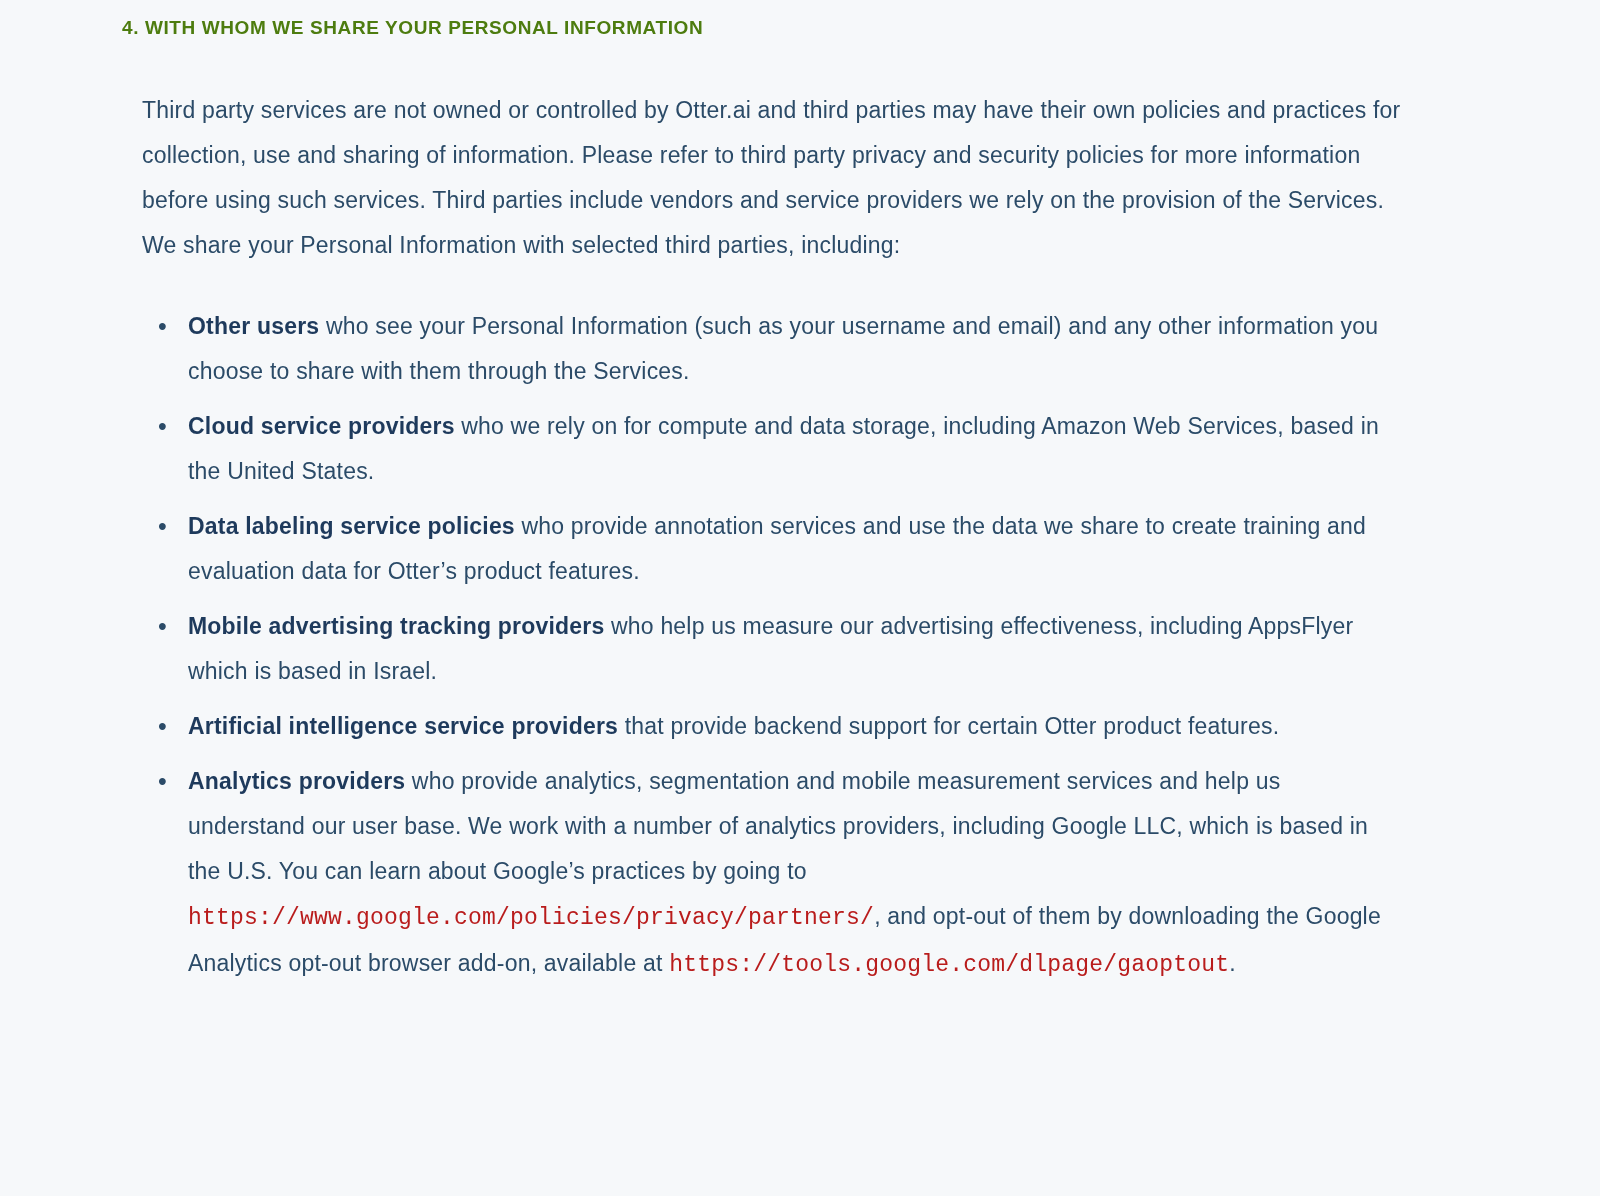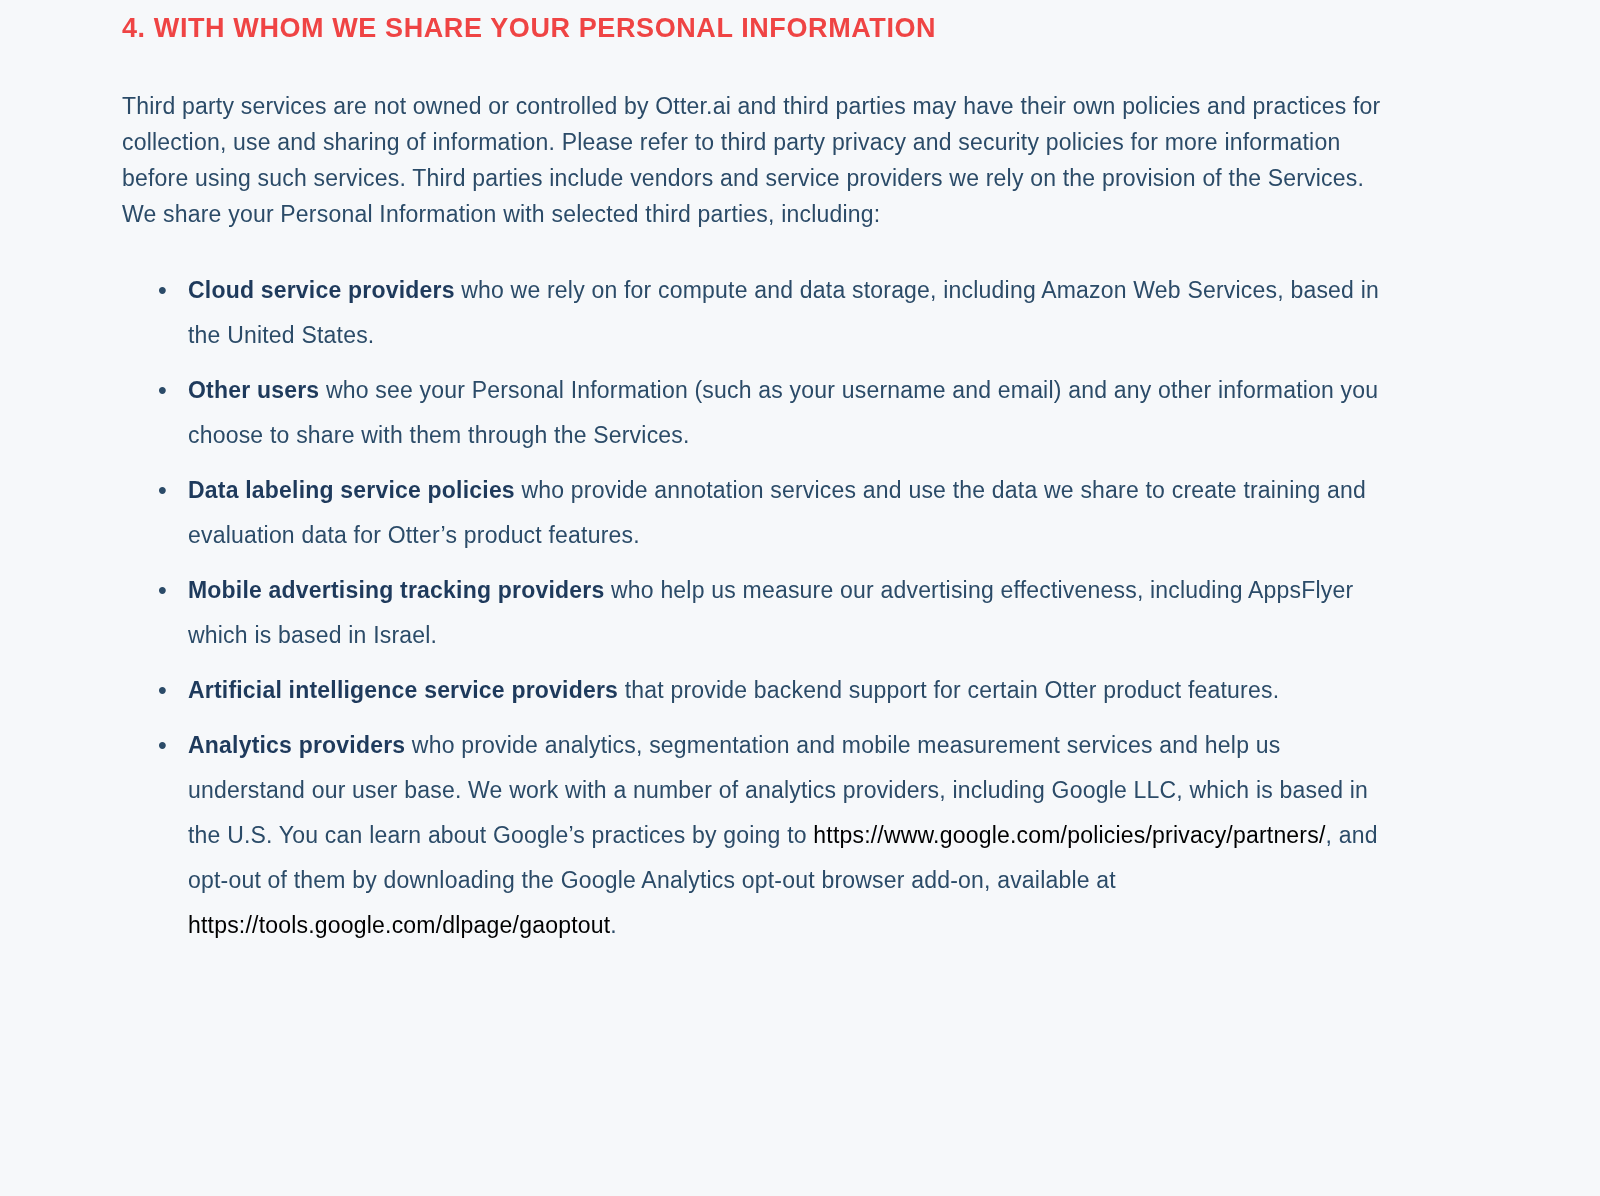--- a/index.html
+++ b/index.html
@@ -12,32 +12,33 @@
   .page {
     width: 1600px;
     min-height: 1196px;
     padding: 12px 0 40px 122px;
     background: #f6f8fa;
   }
   .content {
     max-width: 1280px;
   }
   h2.section-heading {
-    font-size: 27px;
+    font-size: 19px;
     font-weight: 700;
     letter-spacing: 0.6px;
-    color: #ef4444;
+    color: #4d7c0f;
     line-height: 32px;
   }
   p.section-intro {
     margin-top: 44px;
     font-size: 23px;
-    line-height: 36px;
+    line-height: 45px;
     color: #2b4b68;
     letter-spacing: 0.2px;
+    margin-left: 20px;
   }
   ul.third-party-list {
     margin-top: 36px;
     list-style: none;
   }
   ul.third-party-list > li {
     position: relative;
     padding-left: 66px;
     margin-bottom: 10px;
     font-size: 23px;
@@ -51,40 +52,41 @@
     left: 36px;
     top: 0;
     color: #2b4b68;
     font-size: 25px;
   }
   ul.third-party-list strong {
     font-weight: 700;
     color: #1e3a5c;
   }
   a.text-link {
-    color: #000000;
+    color: #b91c1c;
     text-decoration: none;
     cursor: pointer;
+    font-family: Liberation Mono, monospace;
   }
 </style>
 </head>
 <body>
 
 <div class="page">
   <div class="content">
 
     <h2 class="section-heading">4. WITH WHOM WE SHARE YOUR PERSONAL INFORMATION</h2>
 
     <p class="section-intro">Third party services are not owned or controlled by Otter.ai and third parties may have their own policies and practices for collection, use and sharing of information. Please refer to third party privacy and security policies for more information before using such services. Third parties include vendors and service providers we rely on the provision of the Services. We share your Personal Information with selected third parties, including:</p>
 
     <ul class="third-party-list">
 
+      <li><strong>Other users</strong><span> who see your Personal Information (such as your username and email) and any other information you choose to share with them through the Services.</span></li>
+
       <li><strong>Cloud service providers</strong><span> who we rely on for compute and data storage, including Amazon Web Services, based in the United States.</span></li>
-
-      <li><strong>Other users</strong><span> who see your Personal Information (such as your username and email) and any other information you choose to share with them through the Services.</span></li>
 
 
       <li><strong>Data labeling service policies</strong><span> who provide annotation services and use the data we share to create training and evaluation data for Otter’s product features.</span></li>
 
       <li><strong>Mobile advertising tracking providers</strong><span> who help us measure our advertising effectiveness, including AppsFlyer which is based in Israel.</span></li>
 
       <li><strong>Artificial intelligence service providers</strong><span> that provide backend support for certain Otter product features.</span></li>
 
       <li><strong>Analytics providers</strong><span> who provide analytics, segmentation and mobile measurement services and help us understand our user base. We work with a number of analytics providers, including Google LLC, which is based in the U.S. You can learn about Google’s practices by going to </span><a class="text-link" href="#">https://www.google.com/policies/privacy/partners/</a><span>, and opt-out of them by downloading the Google Analytics opt-out browser add-on, available at </span><a class="text-link" href="#">https://tools.google.com/dlpage/gaoptout</a><span>.</span></li>
 

